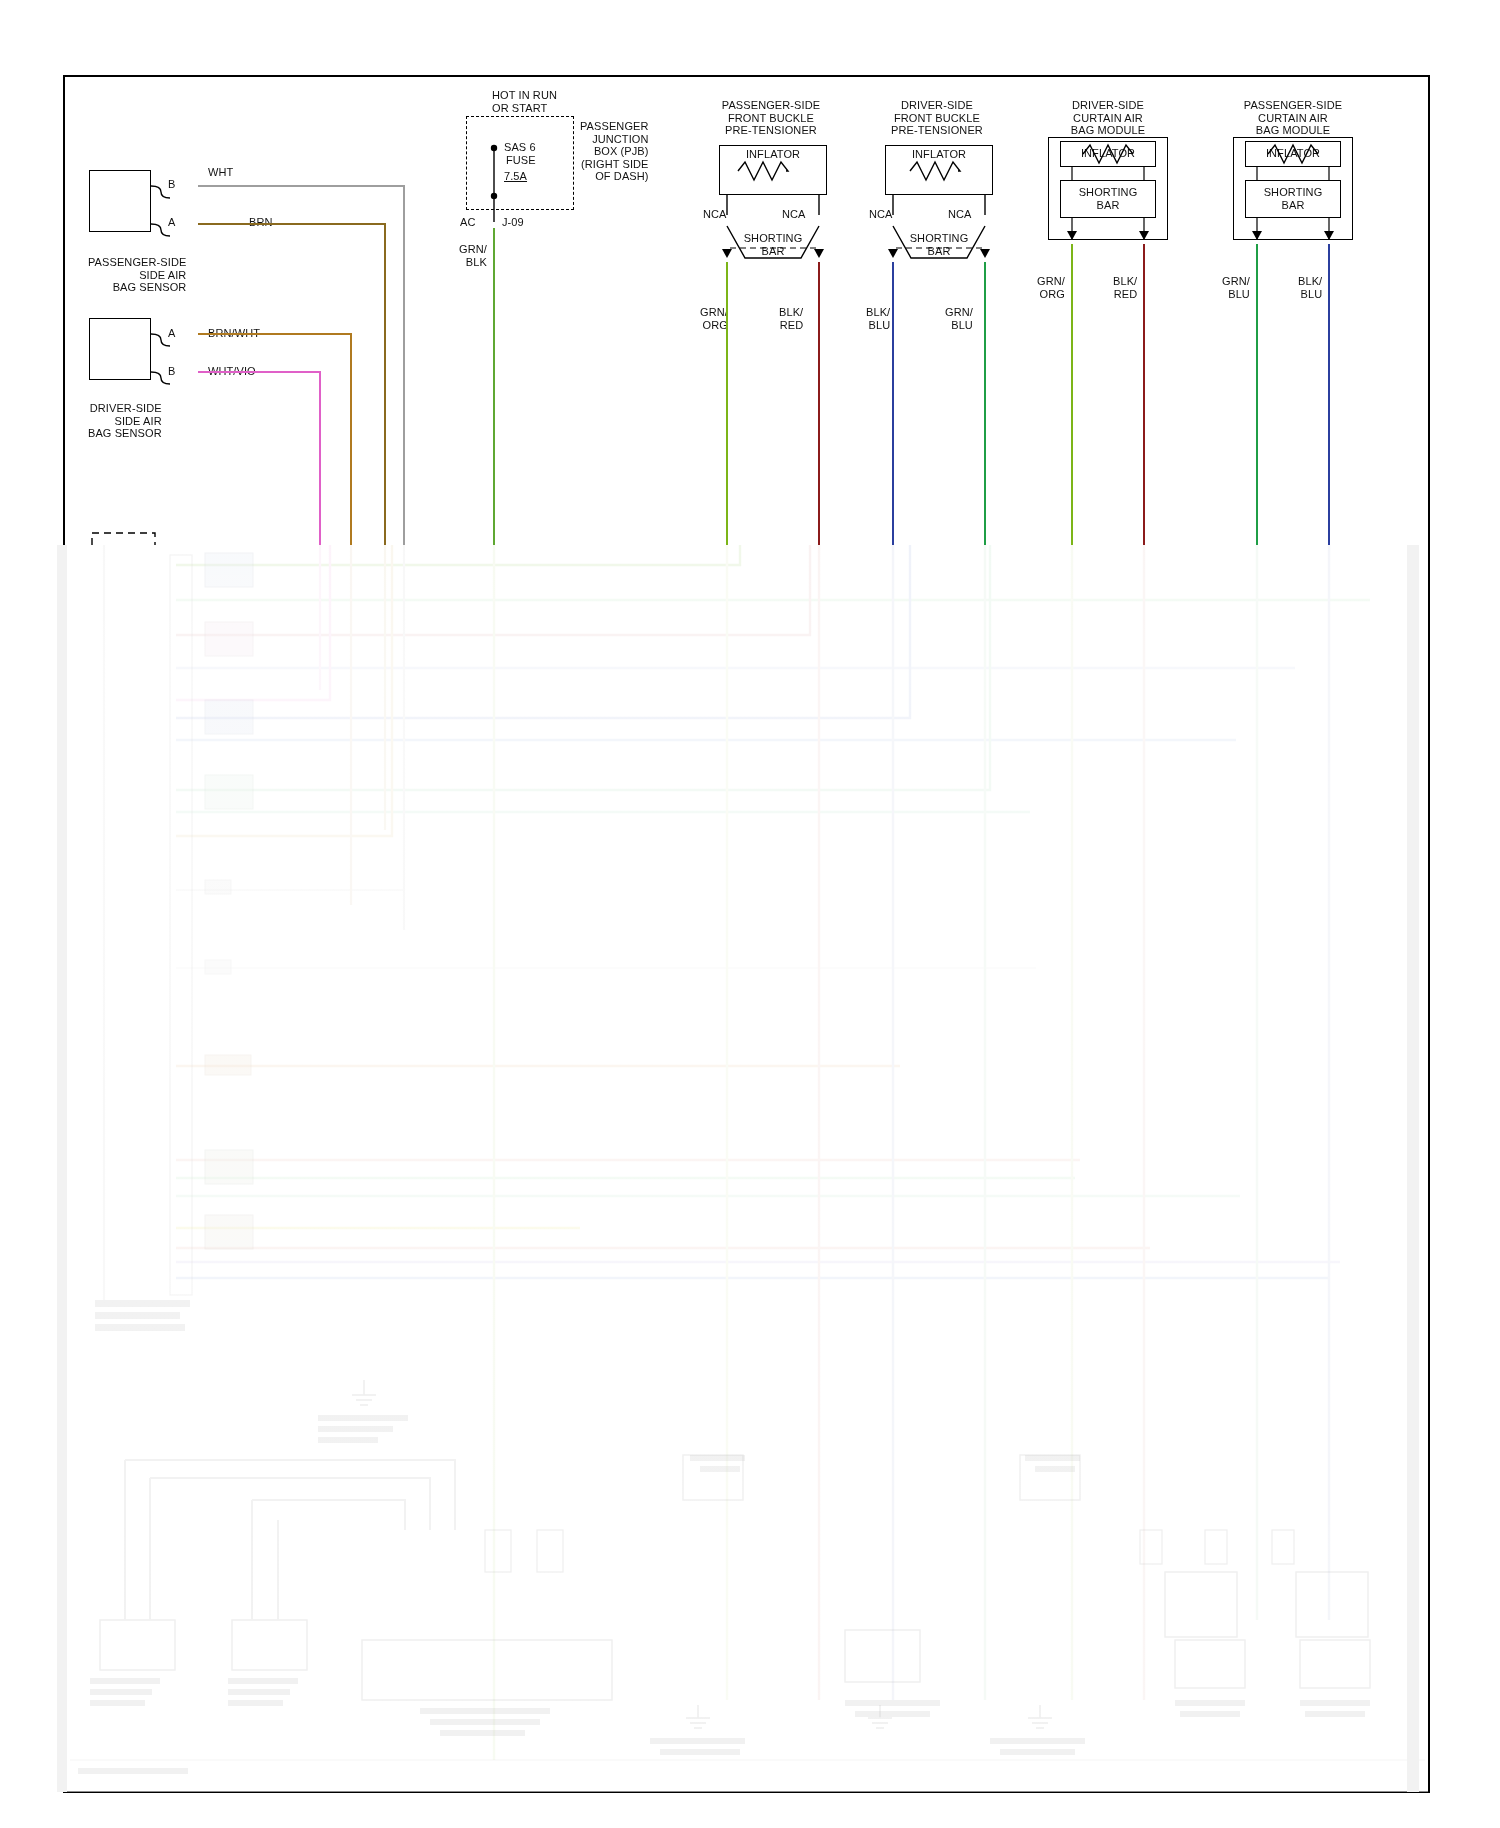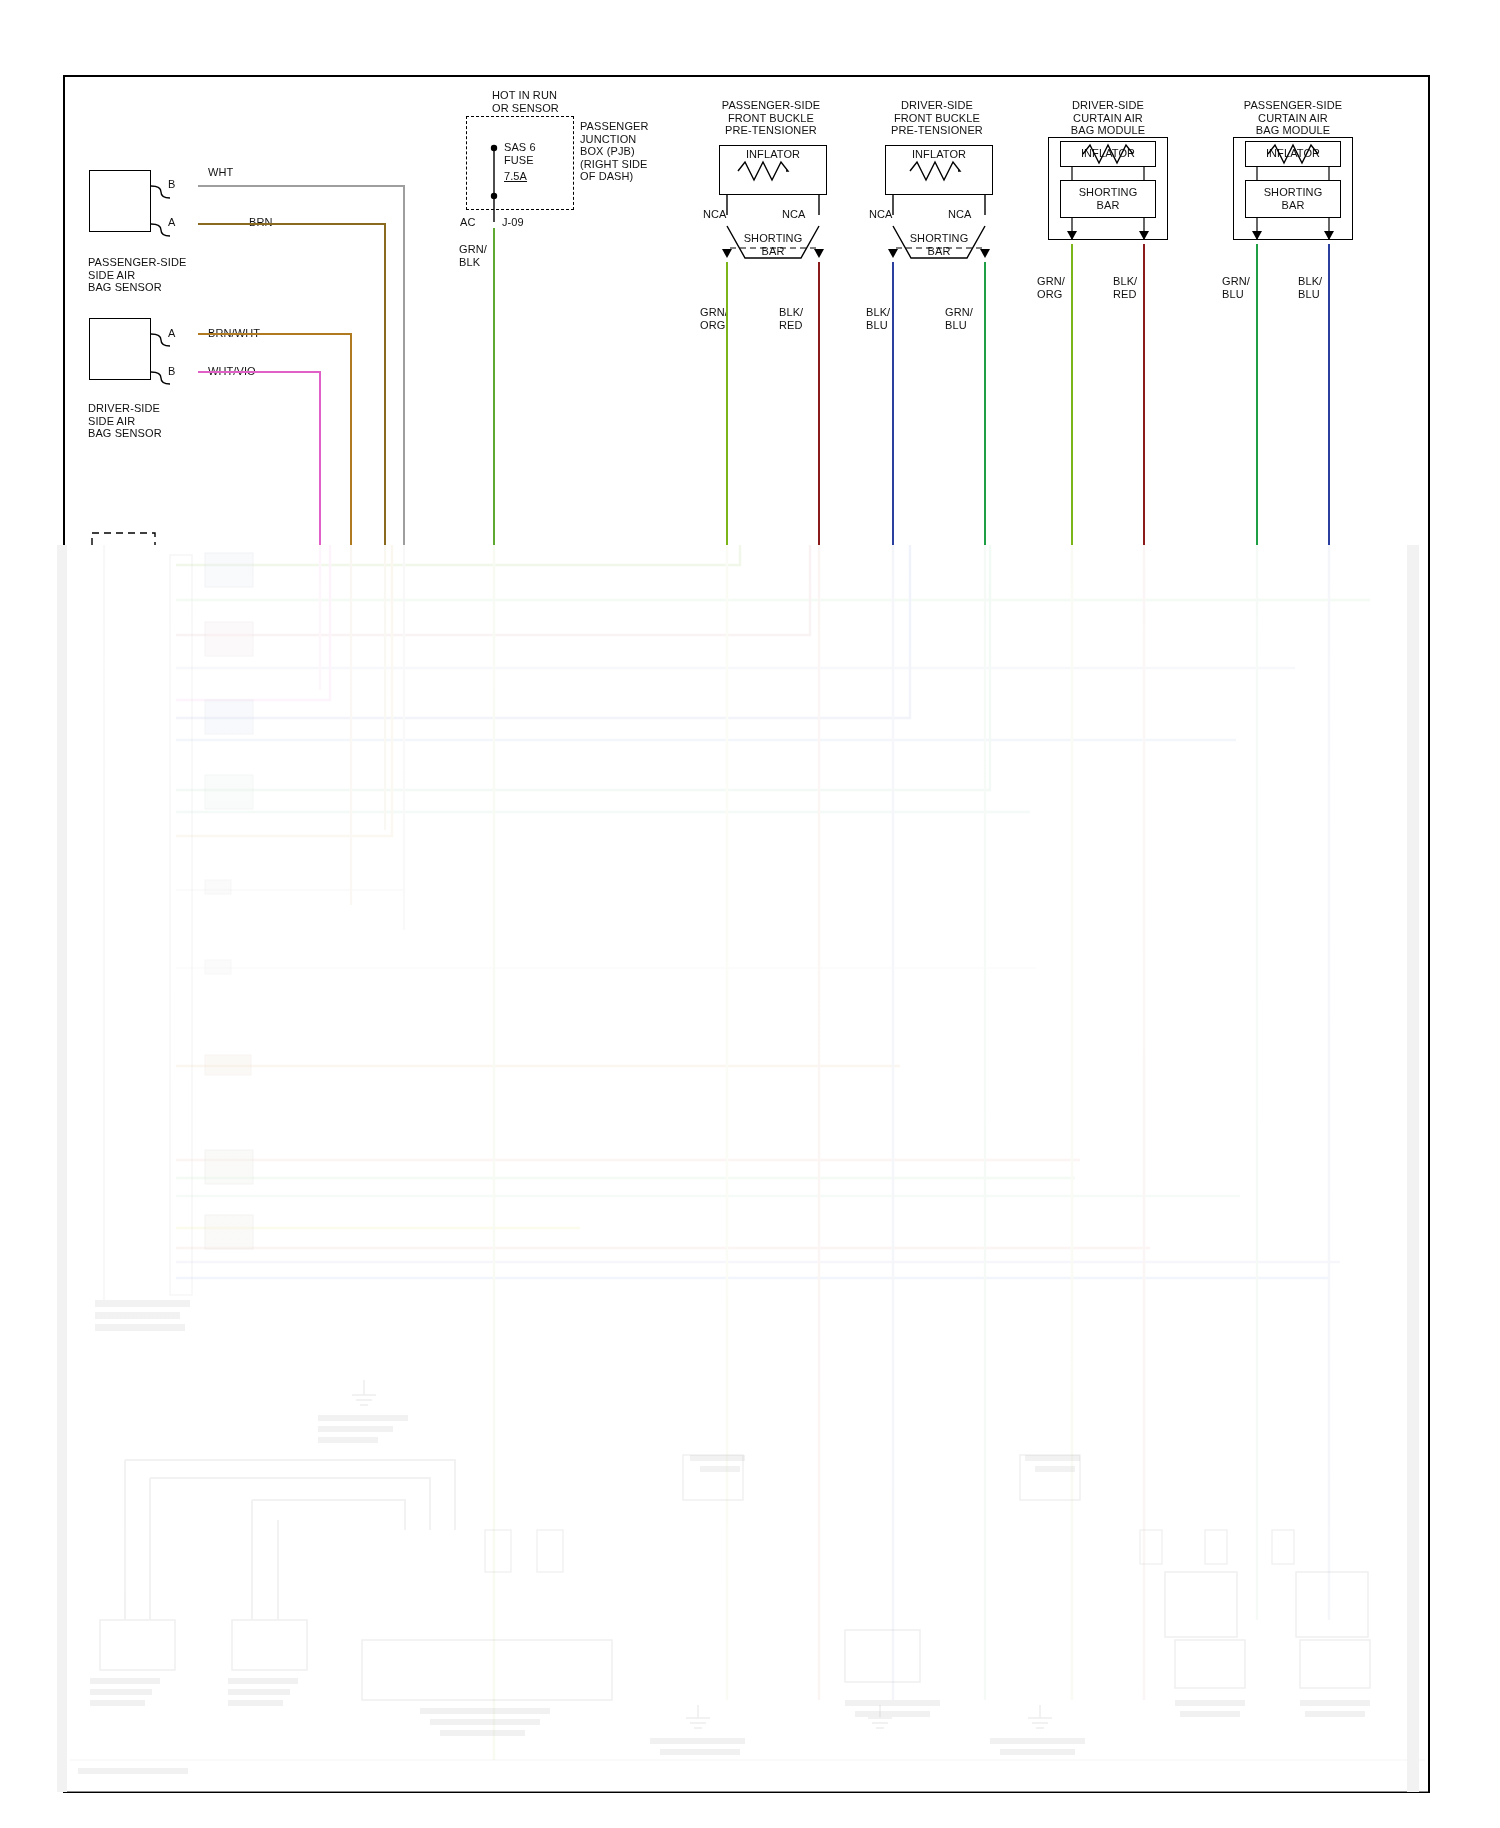--- a/index.html
+++ b/index.html
@@ -22,20 +22,21 @@
     background: #ffffff;
   }
   
   .lbl {
     position: absolute;
     font-size: 11px;
     color: #111;
     line-height: 12.5px;
     white-space: pre;
     letter-spacing: 0.1px;
+    text-align: right;
   }
   .lbl.c { text-align: center; transform: translateX(-50%); }
   .box {
     position: absolute;
     border: 1.4px solid #000;
     background: #fff;
     box-sizing: border-box;
   }
   .thin { border-width: 1px; }
   .dash {
@@ -65,21 +66,21 @@
   <div class="box" style="left:89px; top:318px; width:62px; height:62px;"></div>
   <div class="lbl" style="left:88px; top:402px;">DRIVER-SIDE
 SIDE AIR
 BAG SENSOR</div>
   <div class="lbl" style="left:168px; top:327px;">A</div>
   <div class="lbl" style="left:208px; top:327px;">BRN/WHT</div>
   <div class="lbl" style="left:168px; top:365px;">B</div>
   <div class="lbl" style="left:208px; top:365px;">WHT/VIO</div>
 
   <div class="lbl c" style="left:492px; top:89px; text-align:left; transform:none;">HOT IN RUN
-OR SENSOR</div>
+OR START</div>
   <div class="dash" style="left:466px; top:116px; width:108px; height:94px;"></div>
   <div class="lbl" style="left:504px; top:141px;">SAS 6
 FUSE</div>
   <div class="lbl" style="left:504px; top:170px;text-decoration:underline;">7.5A</div>
   <div class="lbl" style="left:580px; top:120px;">PASSENGER
 JUNCTION
 BOX (PJB)
 (RIGHT SIDE
 OF DASH)</div>
   <div class="lbl" style="left:460px; top:216px;">AC</div>

